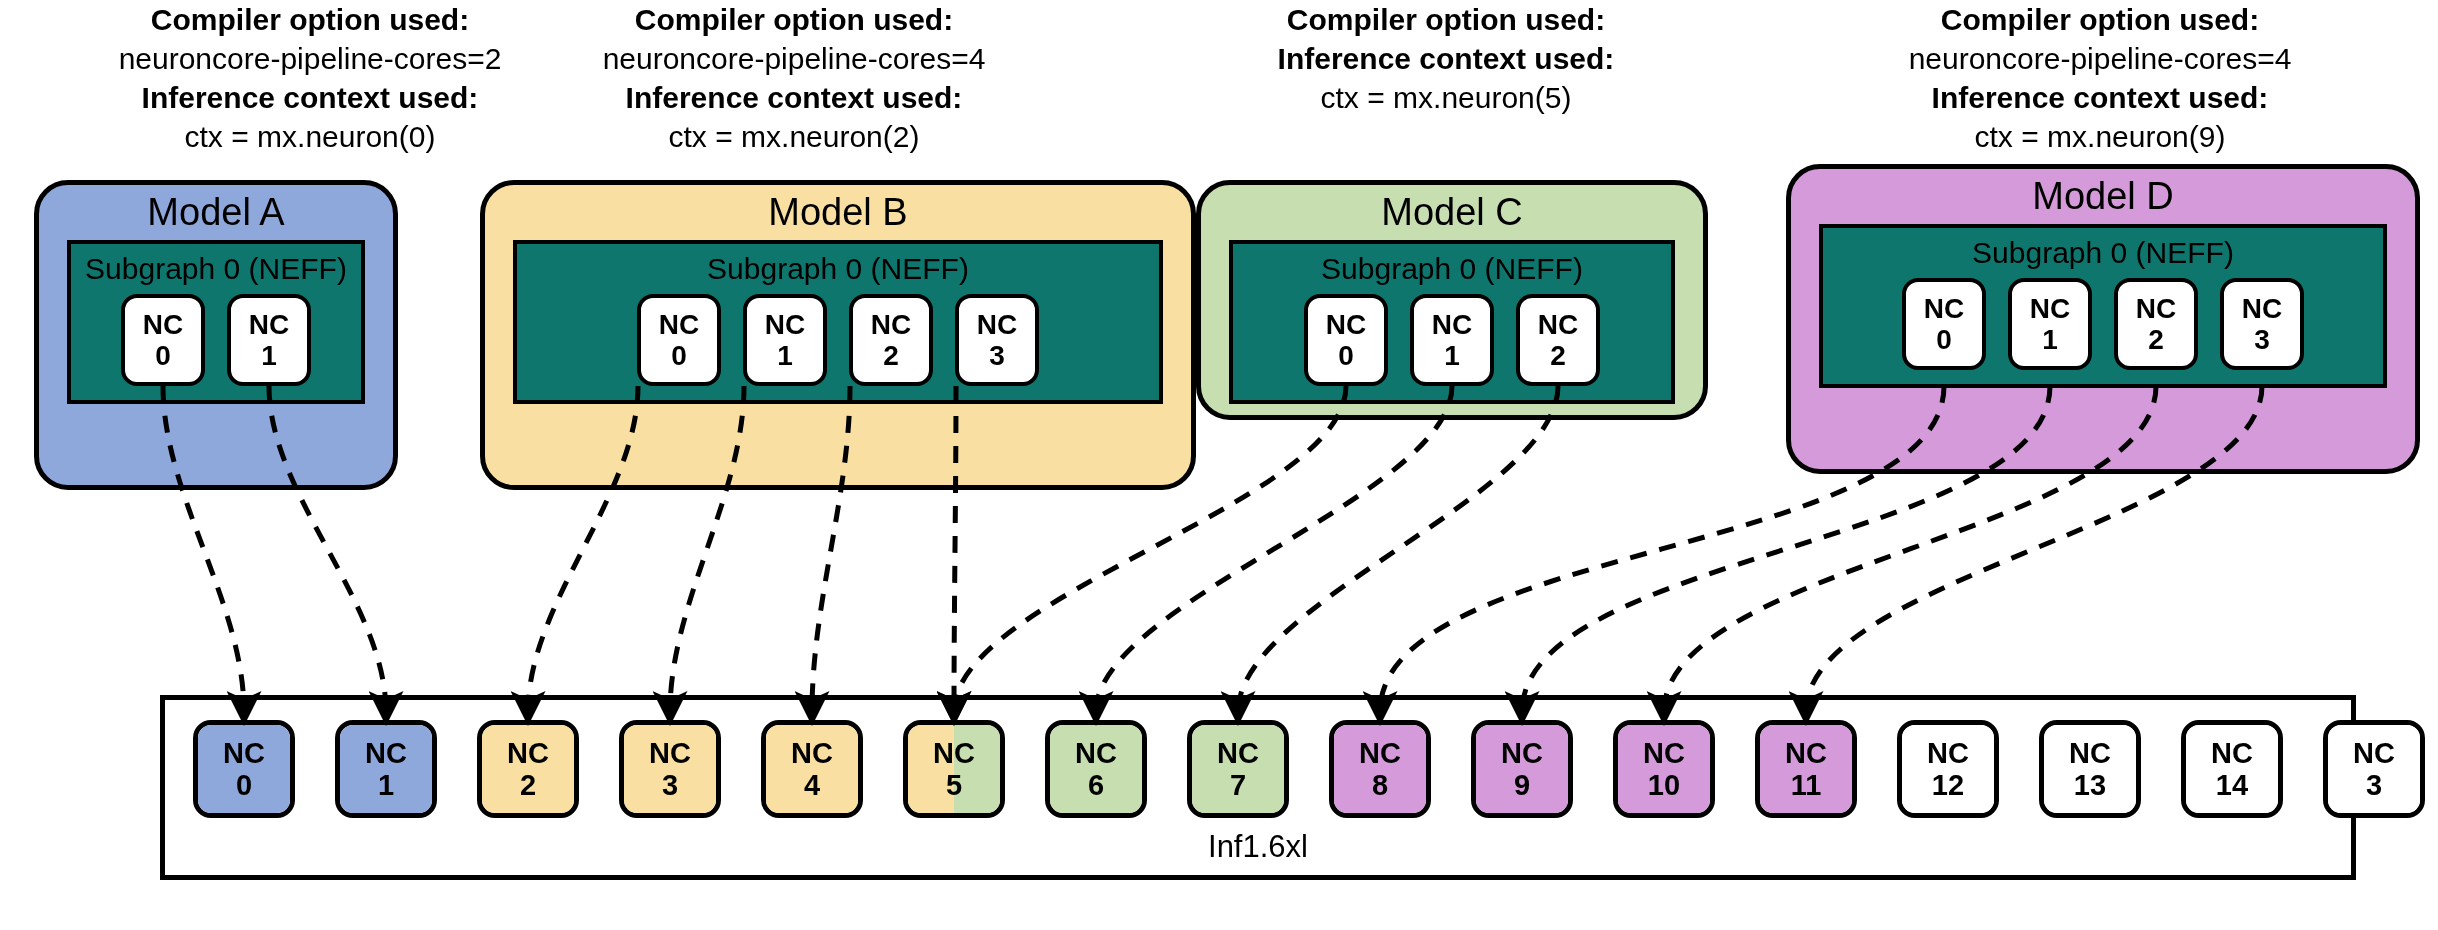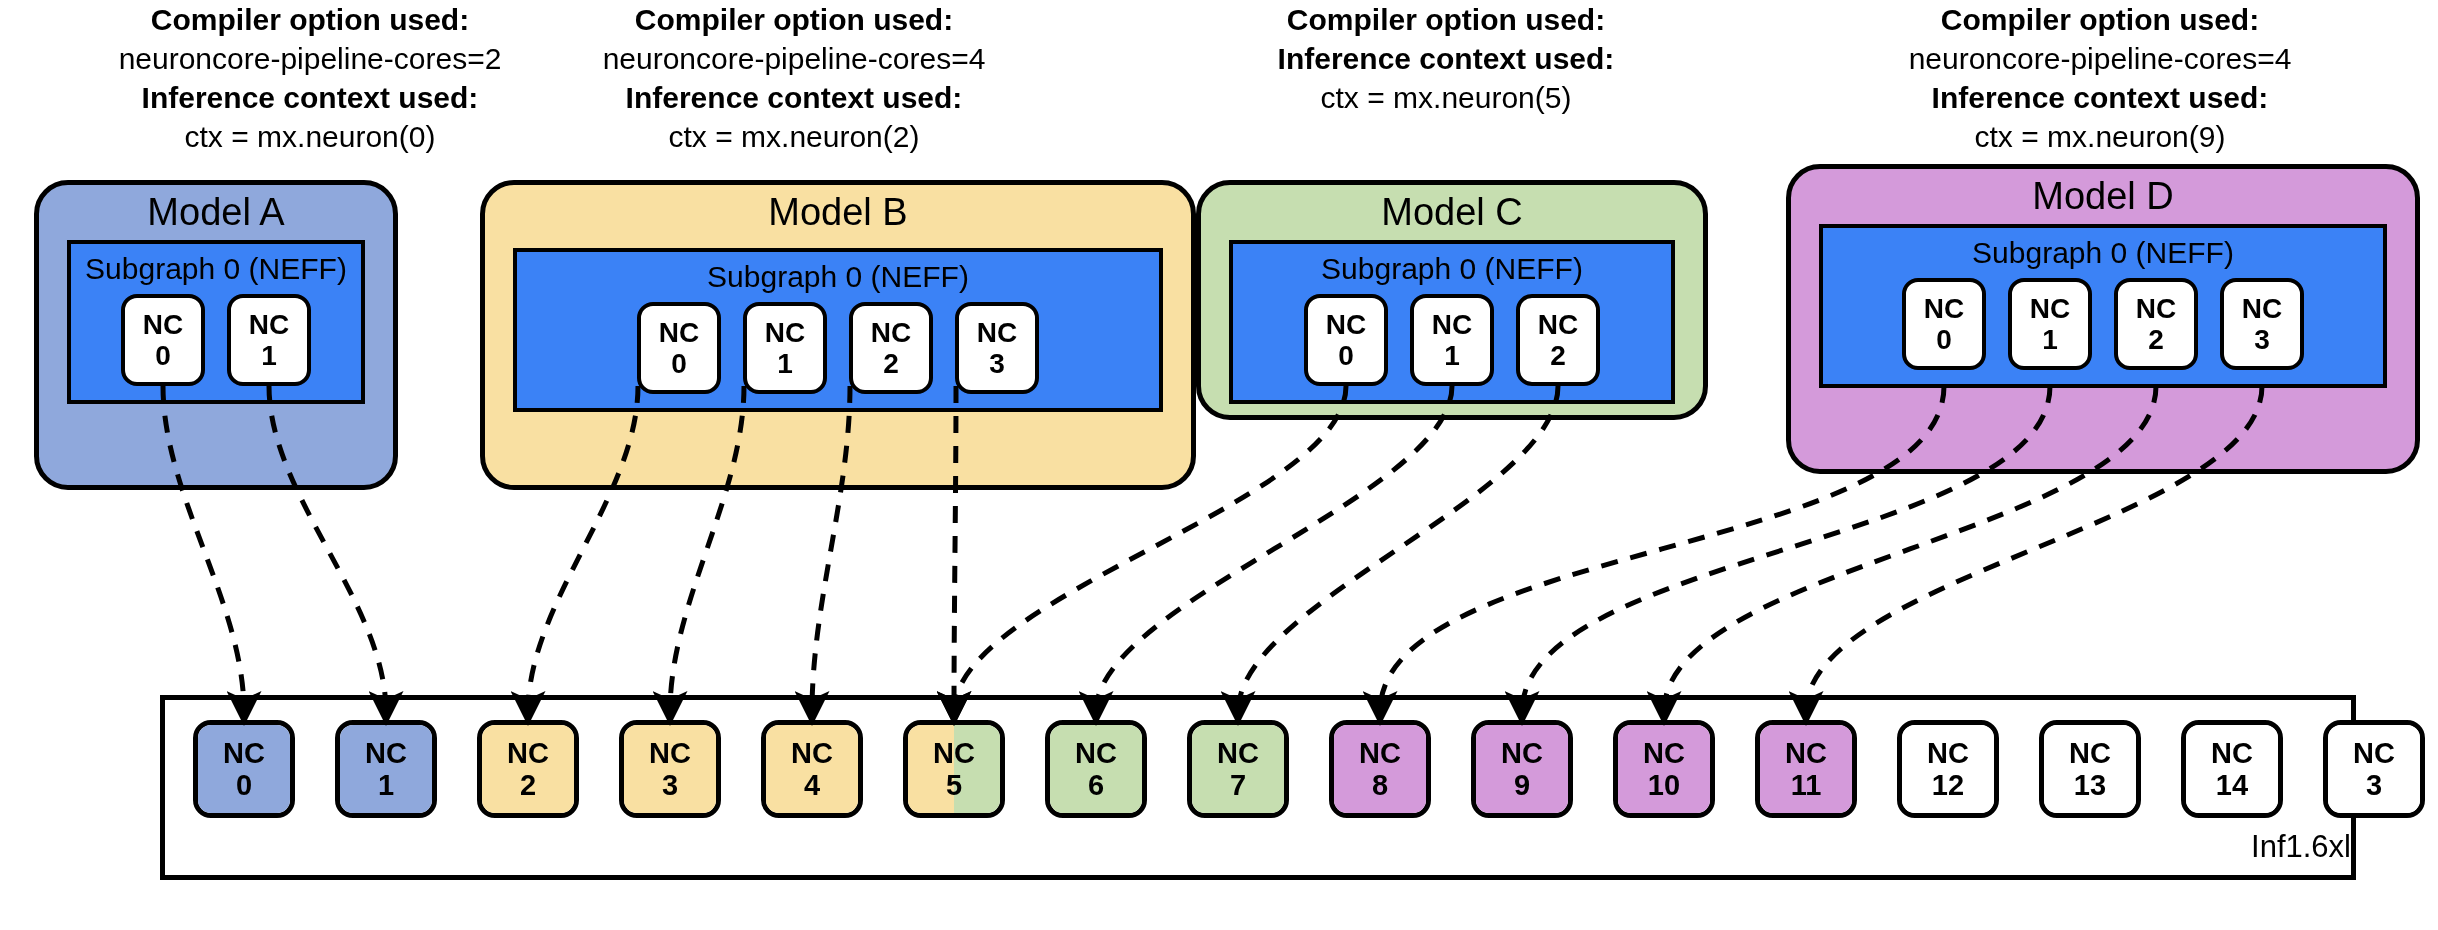--- a/index.html
+++ b/index.html
@@ -50,21 +50,21 @@
     font-size: 38px;
     font-weight: normal;
     margin-top: 8px;
     margin-bottom: 7px;
     line-height: 1.05;
     white-space: nowrap;
   }
 
   
   .subgraph {
-    background: #3b82f6;
+    background: #0f766e;
     border: 4px solid #000000;
     box-sizing: border-box;
     display: flex;
     flex-direction: column;
     align-items: center;
     width: calc(100% - 56px);
     margin-bottom: 26px;
   }
   .subgraph-title {
     font-size: 30px;
@@ -149,21 +149,21 @@
   .dev-nc .fill-l { left: 0; width: 50%; }
   .dev-nc .fill-r { right: 0; width: 50%; }
   .dev-nc .nc-label,
   .dev-nc .nc-num { position: relative; z-index: 2; }
 
   #device-label {
     position: absolute;
     left: 0;
     right: 0;
     bottom: 10px;
-    text-align: right;
+    text-align: center;
     font-size: 31px;
     white-space: nowrap;
   }
 
   
   #links {
     position: absolute;
     left: 0;
     top: 0;
     width: 2438px;
@@ -214,21 +214,21 @@
           <span class="nc-num">0</span>
         </div>
         <div class="nc" id="a1">
           <span class="nc-label">NC</span>
           <span class="nc-num">1</span>
         </div>
       </div>
     </div>
   </div>
 
-  <div class="model-box" id="box-model-b" style="left: 480px; top: 180px; width: 716px; height: 310px; background: rgb(249, 224, 162); gap: 8px;">
+  <div class="model-box" id="box-model-b" style="left: 480px; top: 180px; width: 716px; height: 310px; background: rgb(249, 224, 162);">
     <div class="model-title">Model B</div>
     <div class="subgraph">
       <div class="subgraph-title">Subgraph 0 (NEFF)</div>
       <div class="nc-row">
         <div class="nc" id="b0">
           <span class="nc-label">NC</span>
           <span class="nc-num">0</span>
         </div>
         <div class="nc" id="b1">
           <span class="nc-label">NC</span>

